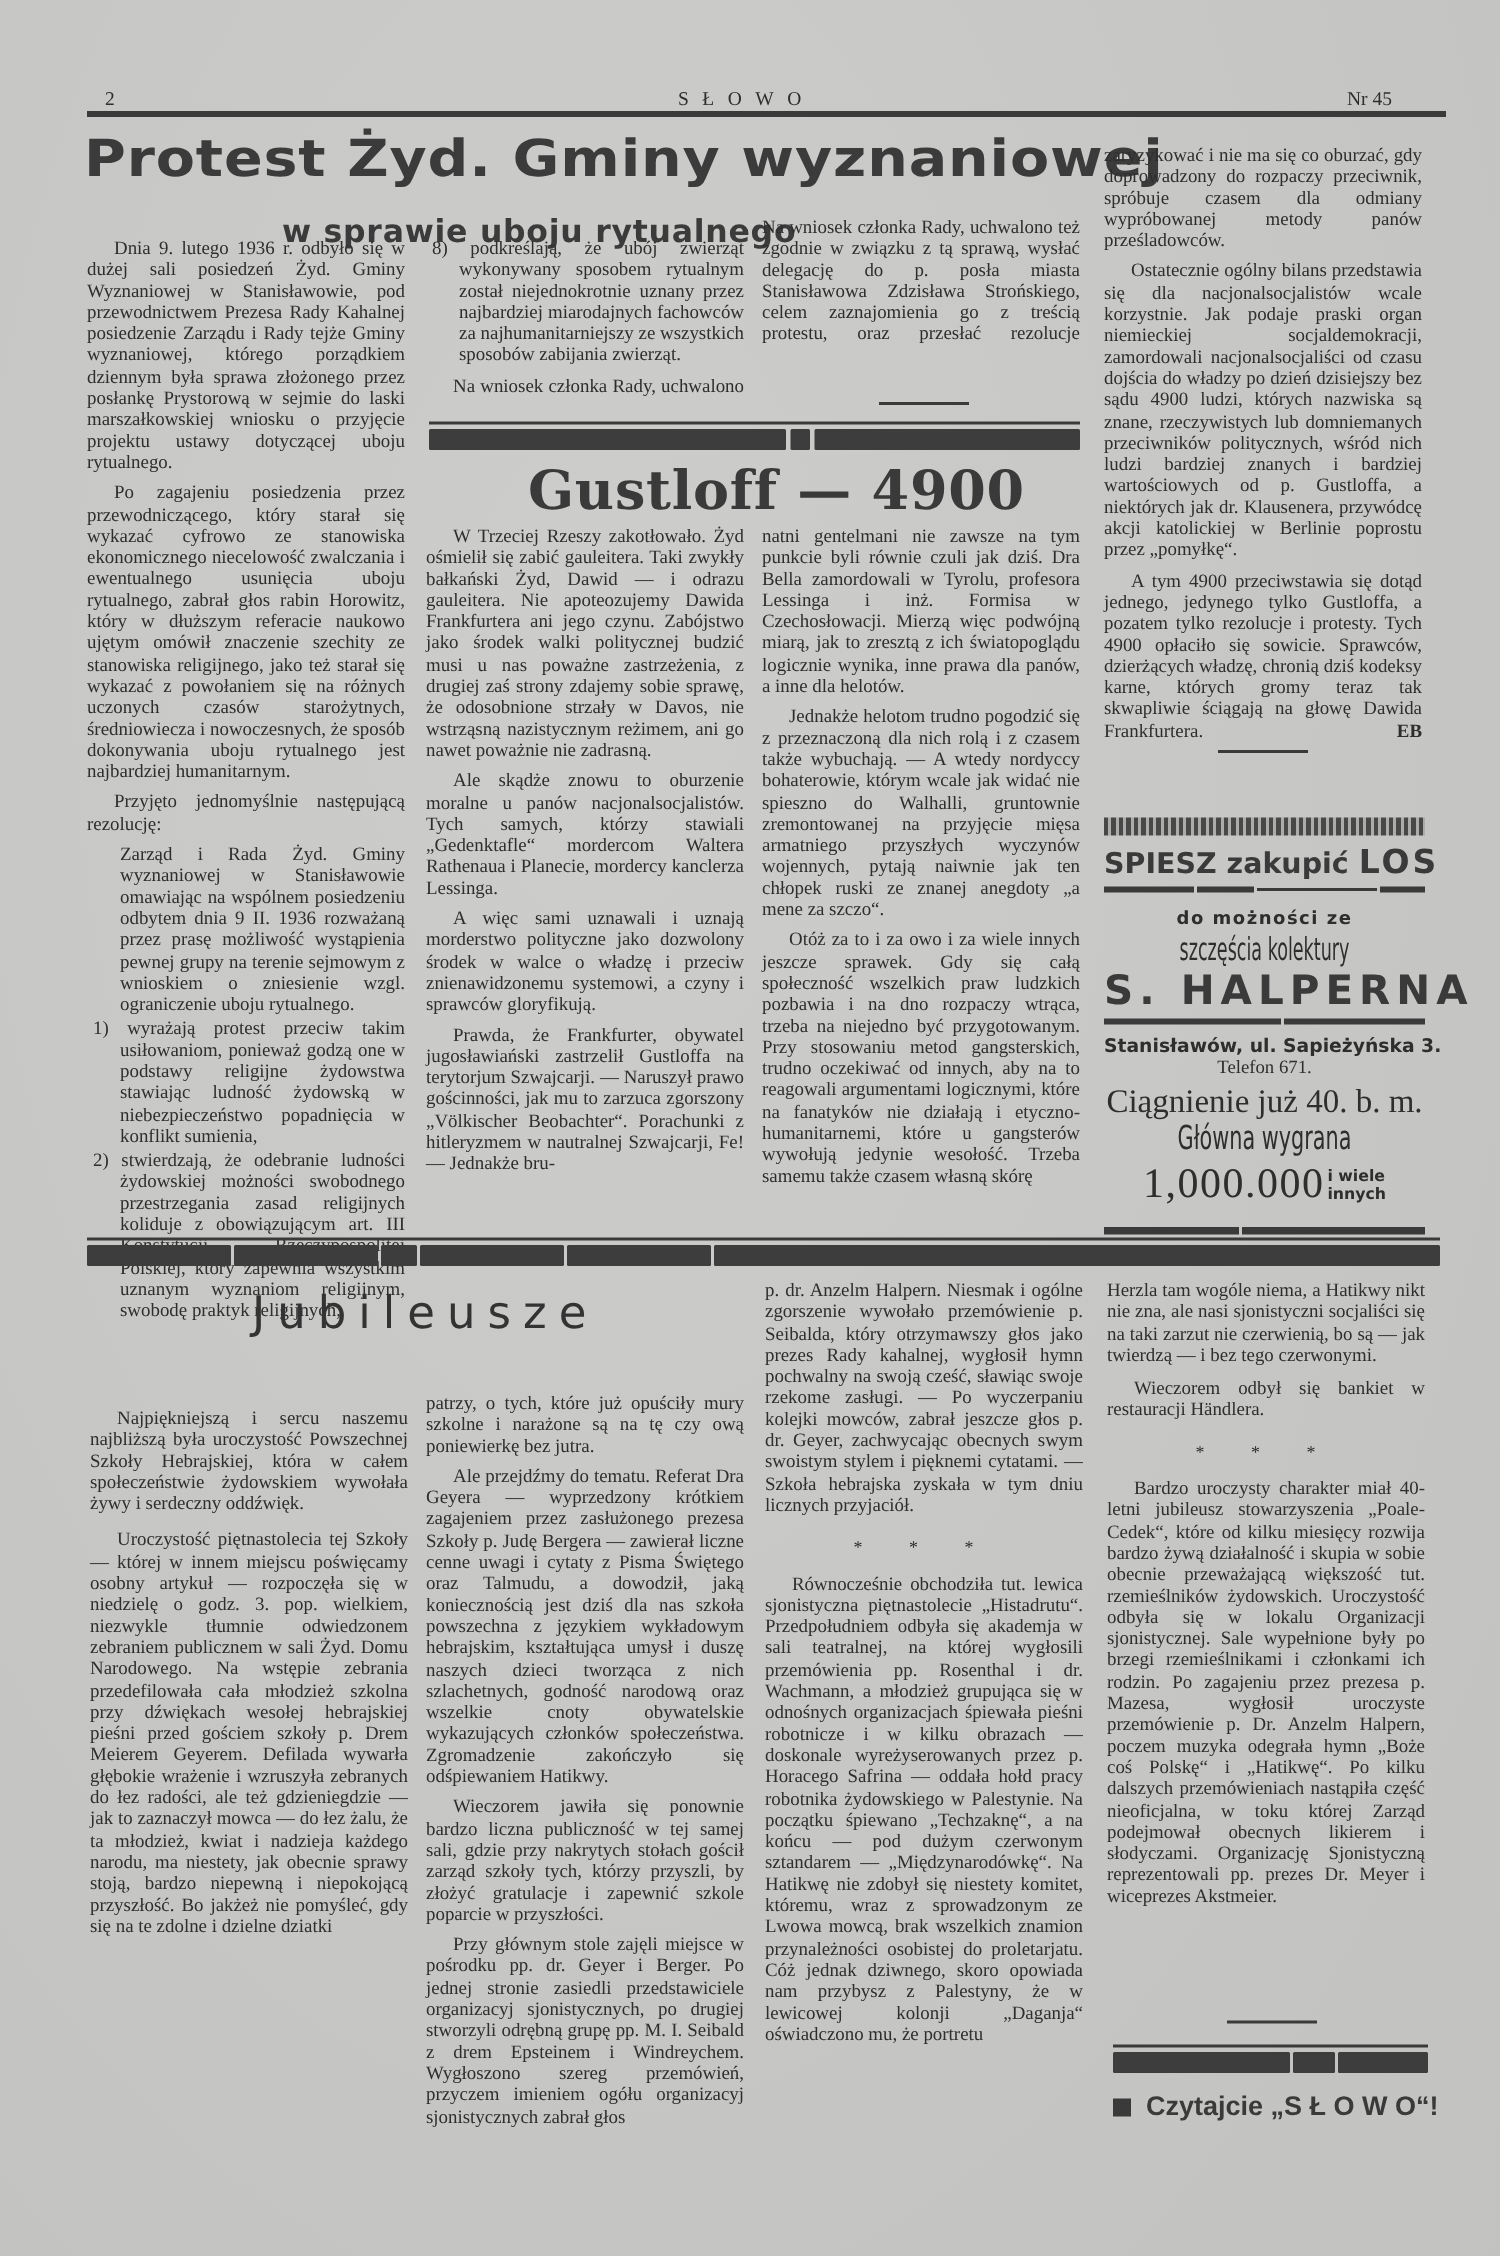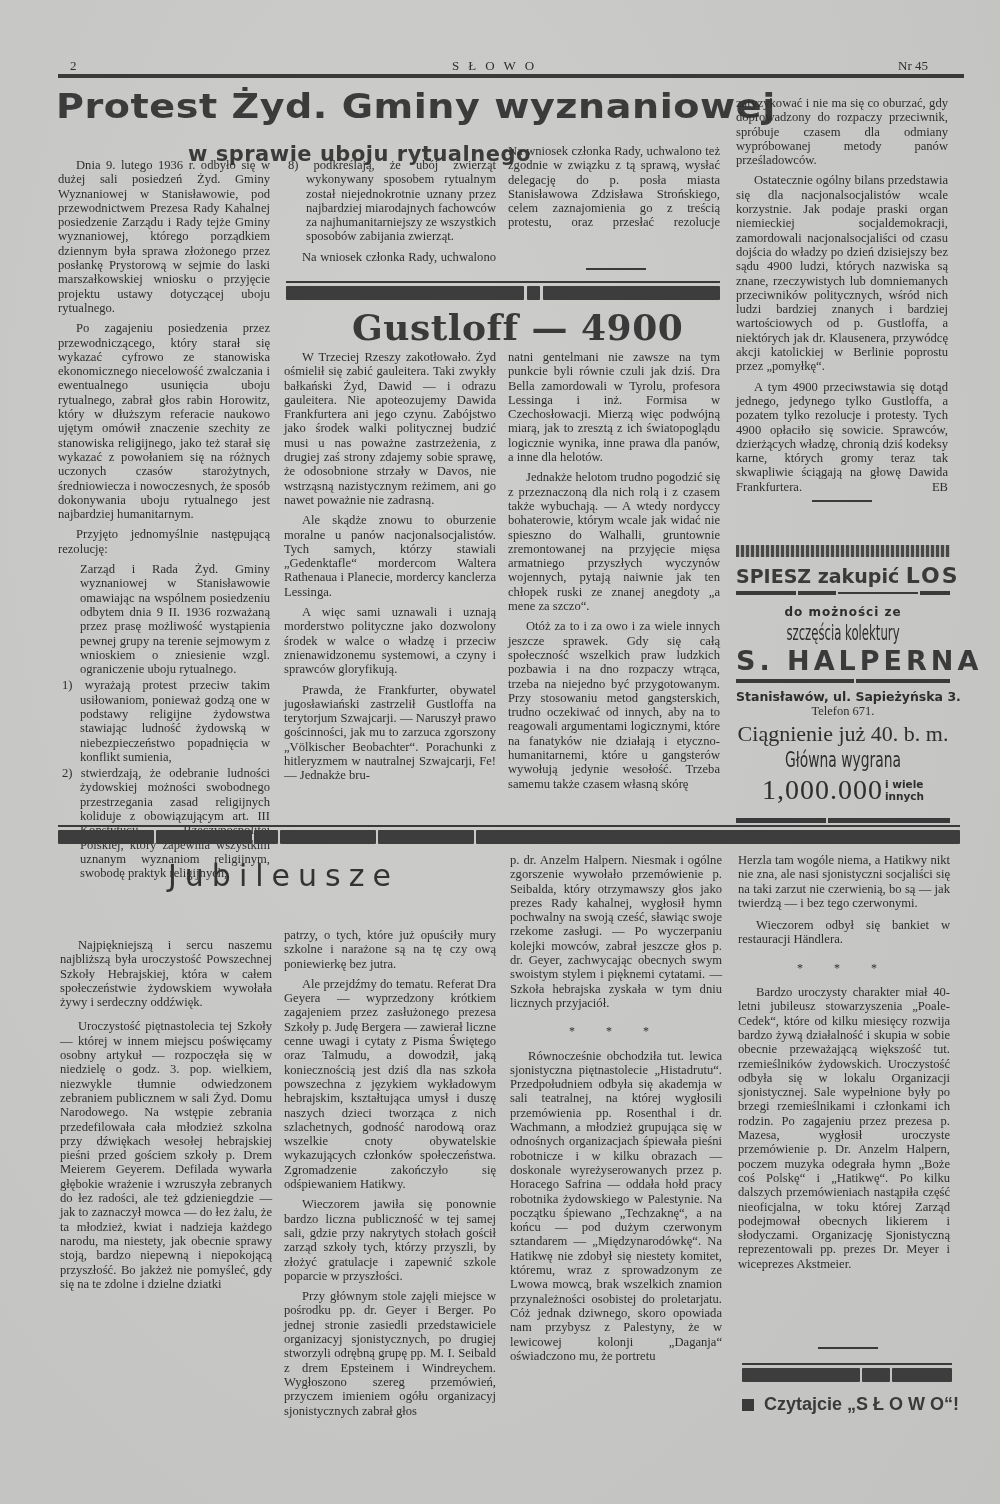--- a/index.html
+++ b/index.html
@@ -140,21 +140,21 @@
   </div>
   <div class="abs col g2">
     <p class="noind">natni gentelmani nie zawsze na tym punkcie byli równie czuli jak dziś. Dra Bella zamordowali w Tyrolu, profesora Lessinga i inż. Formisa w Czechosłowacji. Mierzą więc podwójną miarą, jak to zresztą z ich światopoglądu logicznie wynika, inne prawa dla panów, a inne dla helotów.</p>
     <p>Jednakże helotom trudno pogodzić się z przeznaczoną dla nich rolą i z czasem także wybuchają. — A wtedy nordyccy bohaterowie, którym wcale jak widać nie spieszno do Walhalli, gruntownie zremontowanej na przyjęcie mięsa armatniego przyszłych wyczynów wojennych, pytają naiwnie jak ten chłopek ruski ze znanej anegdoty „a mene za szczo“.</p>
     <p>Otóż za to i za owo i za wiele innych jeszcze sprawek. Gdy się całą społeczność wszelkich praw ludzkich pozbawia i na dno rozpaczy wtrąca, trzeba na niejedno być przygotowanym. Przy stosowaniu metod gangsterskich, trudno oczekiwać od innych, aby na to reagowali argumentami logicznymi, które na fanatyków nie działają i etyczno-humanitarnemi, które u gangsterów wywołują jedynie wesołość. Trzeba samemu także czasem własną skórę</p>
   </div>
   <div class="abs col r1">
     <p class="noind">zaryzykować i nie ma się co oburzać, gdy doprowadzony do rozpaczy przeciwnik, spróbuje czasem dla odmiany wypróbowanej metody panów prześladowców.</p>
     <p>Ostatecznie ogólny bilans przedstawia się dla nacjonalsocjalistów wcale korzystnie. Jak podaje praski organ niemieckiej socjaldemokracji, zamordowali nacjonalsocjaliści od czasu dojścia do władzy po dzień dzisiejszy bez sądu 4900 ludzi, których nazwiska są znane, rzeczywistych lub domniemanych przeciwników politycznych, wśród nich ludzi bardziej znanych i bardziej wartościowych od p. Gustloffa, a niektórych jak dr. Klausenera, przywódcę akcji katolickiej w Berlinie poprostu przez „pomyłkę“.</p>
     <p>A tym 4900 przeciwstawia się dotąd jednego, jedynego tylko Gustloffa, a pozatem tylko rezolucje i protesty. Tych 4900 opłaciło się sowicie. Sprawców, dzierżących władzę, chronią dziś kodeksy karne, których gromy teraz tak skwapliwie ściągają na głowę Dawida Frankfurtera.</p>
-    <div style="text-align:right; font-weight:400; margin-top:-14px;">EB</div>
+    <div style="text-align:right; font-weight:700; margin-top:-14px;">EB</div>
     <div class="shortrule" style="width:60px; margin:6px auto 0;"></div>
   </div>
 
   <div class="abs ad">
     <div class="orn"></div>
     <div class="center spiesz">
       <span>SPIESZ zakupić</span>
       <b>LOS</b>
     </div>
     <div class="rules2">

